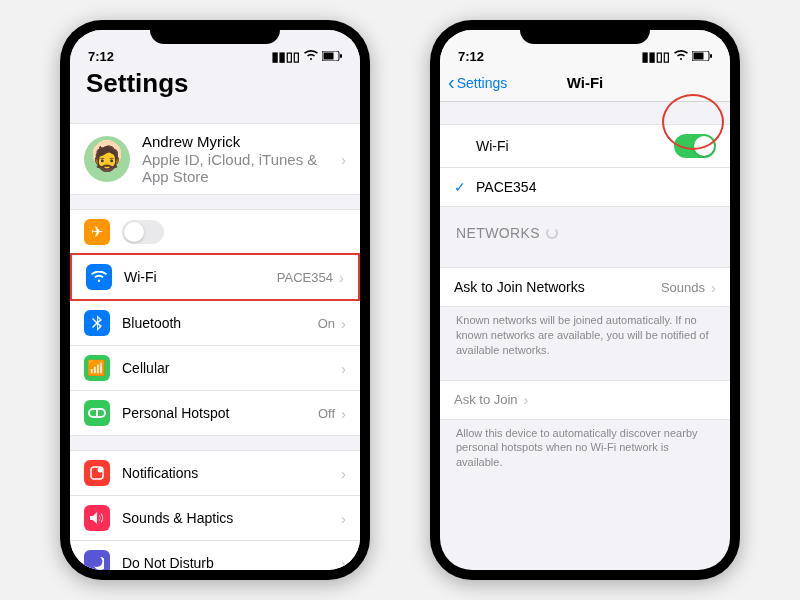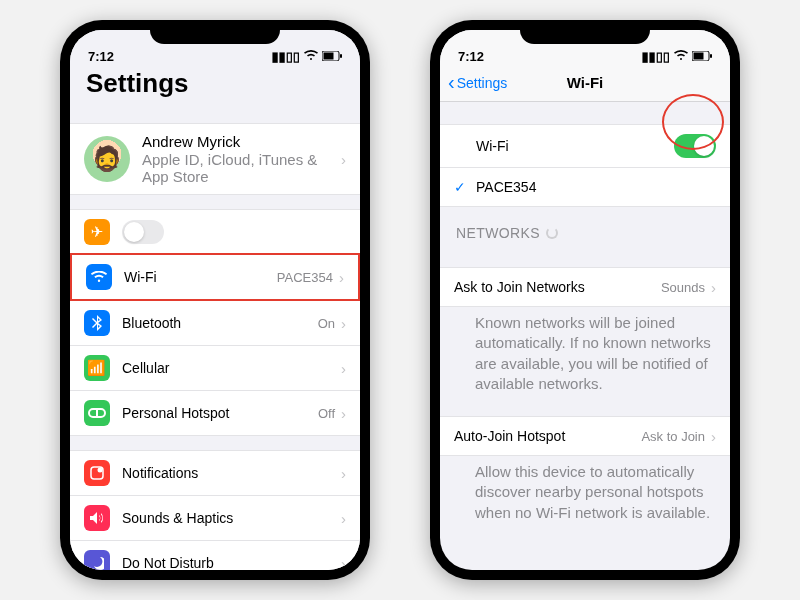--- a/index.html
+++ b/index.html
@@ -49,21 +49,21 @@
     color: #007aff; font-size: 14px; gap: 2px;
   }
   .group { margin-top: 14px; }
   .group-tight { margin-top: 22px; }
   .section-header {
     font-size: 14px; color: #8a8a8e; padding: 4px 16px 4px;
     text-transform: uppercase; letter-spacing: .4px;
     display: flex; align-items: center; gap: 6px;
   }
   .footer-note {
-    font-size: 15px; color: #8a8a8e; padding: 6px 16px 0; line-height: 1.35; margin-left: 19px;
+    font-size: 11px; color: #8a8a8e; padding: 6px 16px 0; line-height: 1.35;
   }
   .row {
     background: #fff; display: flex; align-items: center;
     padding: 9px 14px; min-height: 40px;
     border-top: 1px solid #e3e3e6;
     font-size: 14px;
   }
   .row:last-child { border-bottom: 1px solid #e3e3e6; }
   .row.first { border-top: 1px solid #e3e3e6; }
   .icon-box {
@@ -272,20 +272,19 @@
       <div class="row first">
         <span class="row-main">Ask to Join Networks</span>
         <span class="row-value">Sounds</span>
         <span class="chevron">›</span>
       </div>
     </div>
     <div class="footer-note">Known networks will be joined automatically. If no known networks are available, you will be notified of available networks.</div>
 
     <div class="group-tight">
       <div class="row first">
-        <span class="row-main">Auto-Join Hotspot</span>
         <span class="row-value">Ask to Join</span>
         <span class="chevron">›</span>
       </div>
     </div>
     <div class="footer-note">Allow this device to automatically discover nearby personal hotspots when no Wi-Fi network is available.</div>
   </div>
 </div>
 
 </body></html>

